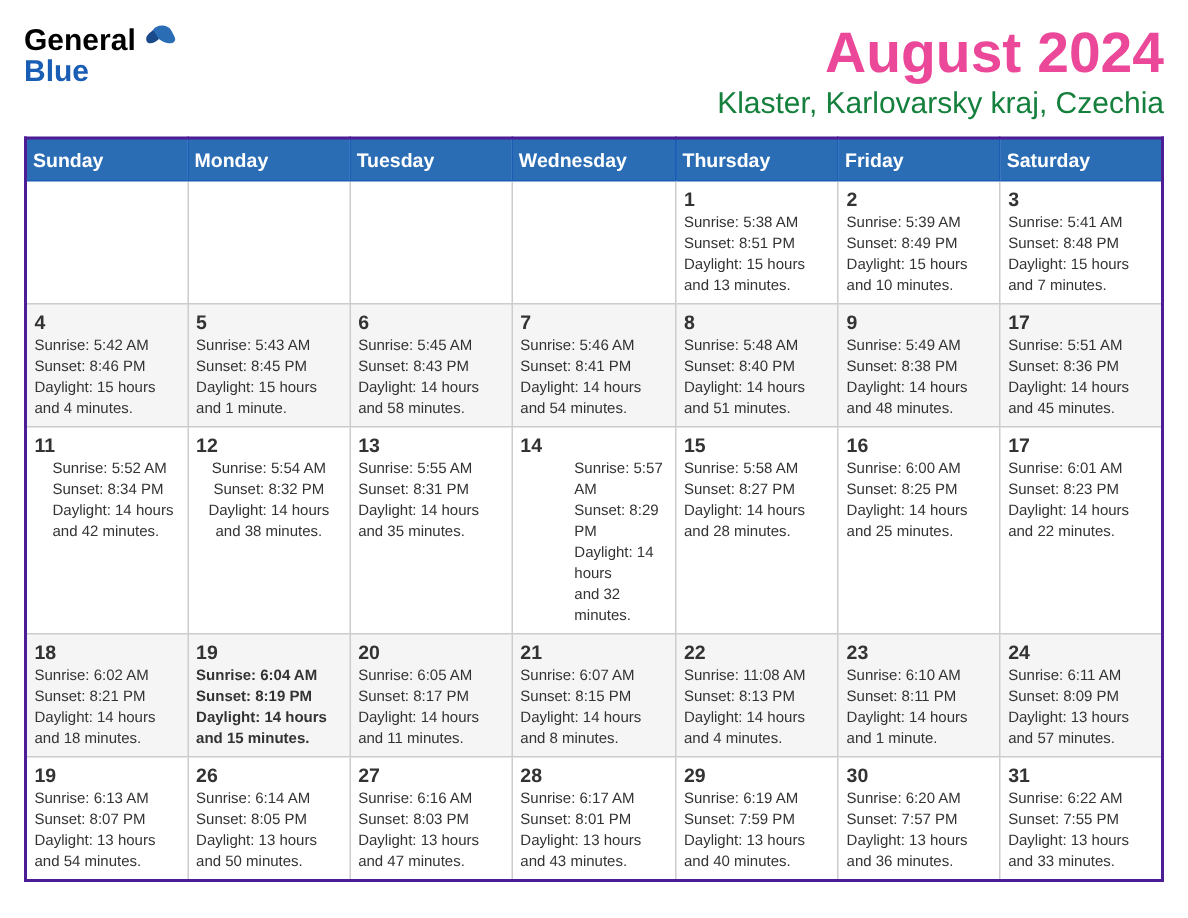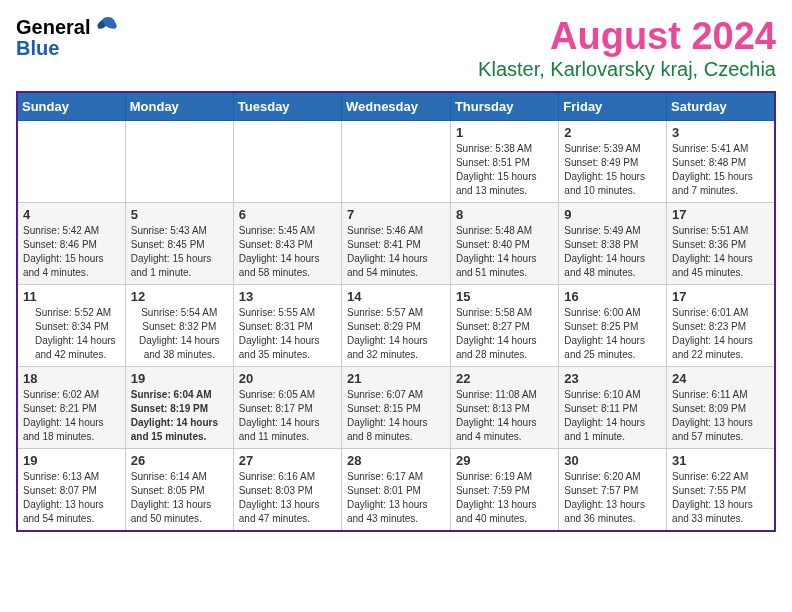--- a/index.html
+++ b/index.html
@@ -229,21 +229,21 @@
         </td>
         <td>
           <span class="day-num">13</span>
           <div class="day-info" style="white-space: pre-line;">Sunrise: 5:55 AM
 Sunset: 8:31 PM
 Daylight: 14 hours
 and 35 minutes.</div>
         </td>
         <td>
           <span class="day-num">14</span>
-          <div class="day-info" style="white-space: pre-line;">Sunrise: 5:57 AM
+          <div class="day-info" style="white-space: pre-line; margin-left: 36px;">Sunrise: 5:57 AM
 Sunset: 8:29 PM
 Daylight: 14 hours
 and 32 minutes.</div>
         </td>
         <td>
           <span class="day-num">15</span>
           <div class="day-info" style="white-space: pre-line;">Sunrise: 5:58 AM
 Sunset: 8:27 PM
 Daylight: 14 hours
 and 28 minutes.</div>

